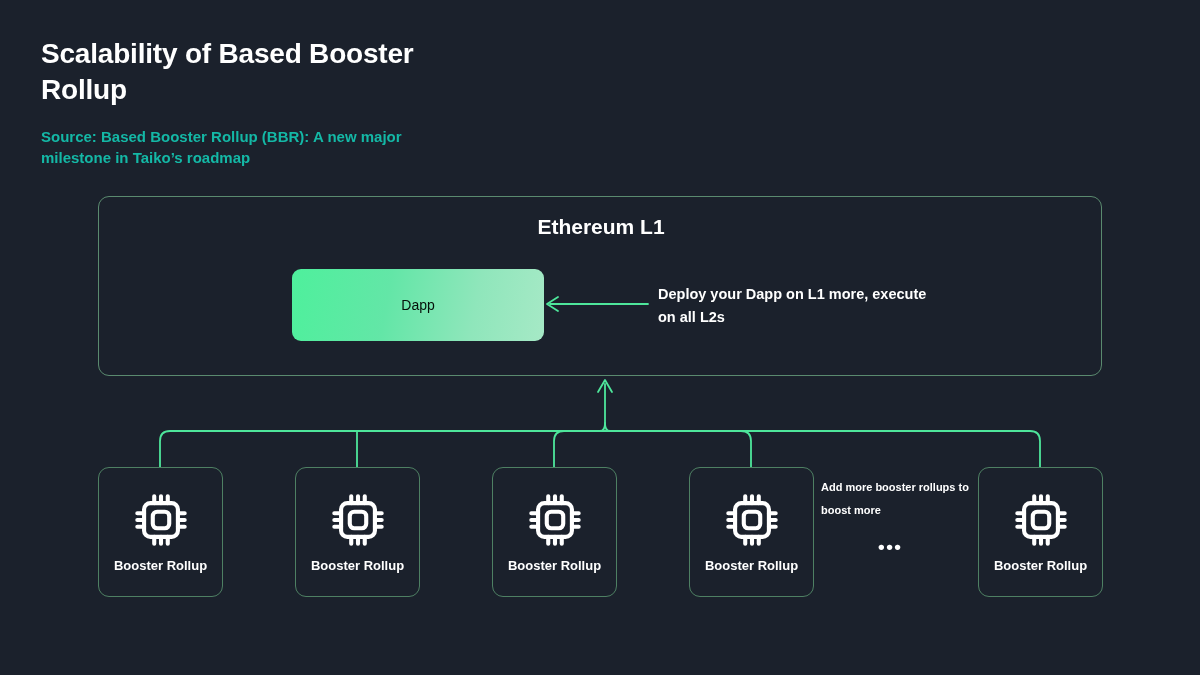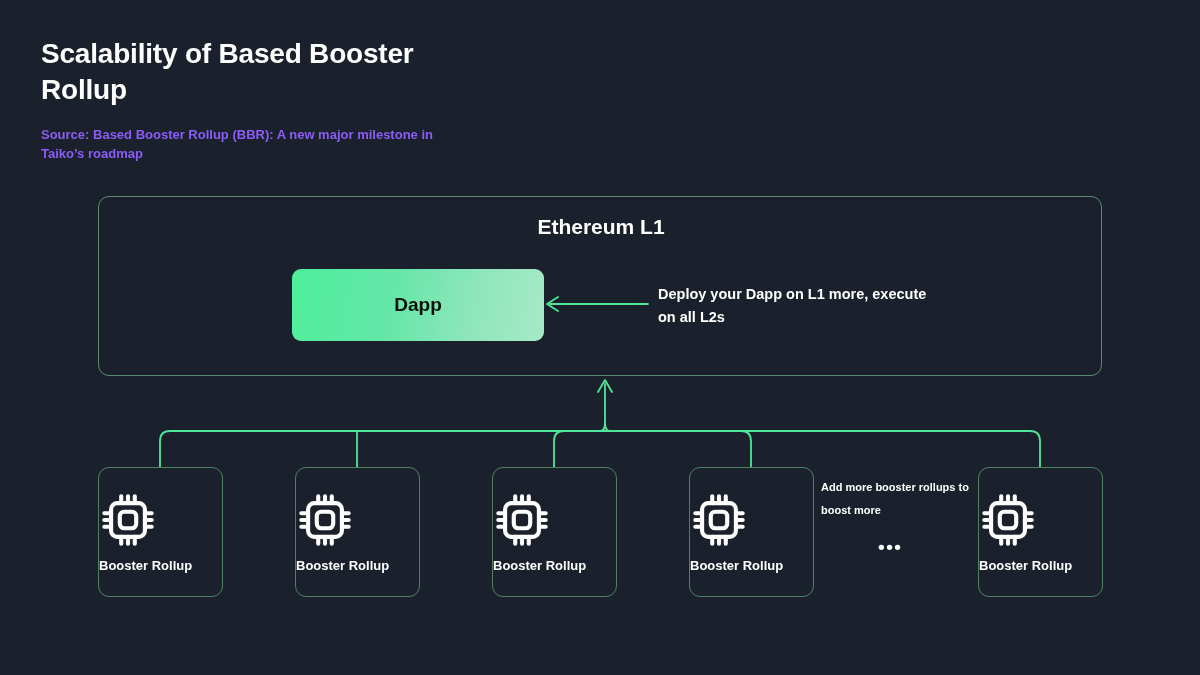--- a/index.html
+++ b/index.html
@@ -30,23 +30,23 @@
   .title {
     font-size: 28px;
     font-weight: bold;
     color: #ffffff;
     line-height: 1.28;
     letter-spacing: -0.2px;
     max-width: 400px;
   }
   .source {
     margin-top: 18px;
-    font-size: 13px;
-    font-weight: bold;
-    color: #8b5cf6;
+    font-size: 15px;
+    font-weight: bold;
+    color: #14b8a6;
     line-height: 1.45;
     max-width: 430px;
   }
 
   
   .l1-box {
     position: absolute;
     left: 98px;
     top: 196px;
     width: 1004px;
@@ -73,22 +73,22 @@
     top: 72px;
     width: 252px;
     height: 72px;
     border-radius: 9px;
     background: linear-gradient(100deg, #4ef09c 0%, #63e6a7 38%, #8fe6bb 72%, #a6e9c6 100%);
     display: flex;
     align-items: center;
     justify-content: center;
   }
   .dapp-label {
-    font-size: 19px;
-    font-weight: bold;
+    font-size: 14px;
+    font-weight: normal;
     color: #06110a;
   }
 
   
   .deploy-note {
     position: absolute;
     left: 658px;
     top: 283px;
     width: 290px;
     font-size: 14.5px;
@@ -110,21 +110,21 @@
   
   .rollup {
     position: absolute;
     top: 467px;
     width: 125px;
     height: 130px;
     border: 1.3px solid #4e8063;
     border-radius: 11px;
     display: flex;
     flex-direction: column;
-    align-items: flex-start;
+    align-items: center;
     justify-content: center;
     background: transparent;
   }
   .chip-icon { display: block; margin-bottom: 9px; }
   .rollup-label {
     font-size: 13px;
     font-weight: bold;
     color: #ffffff;
     white-space: nowrap;
   }

